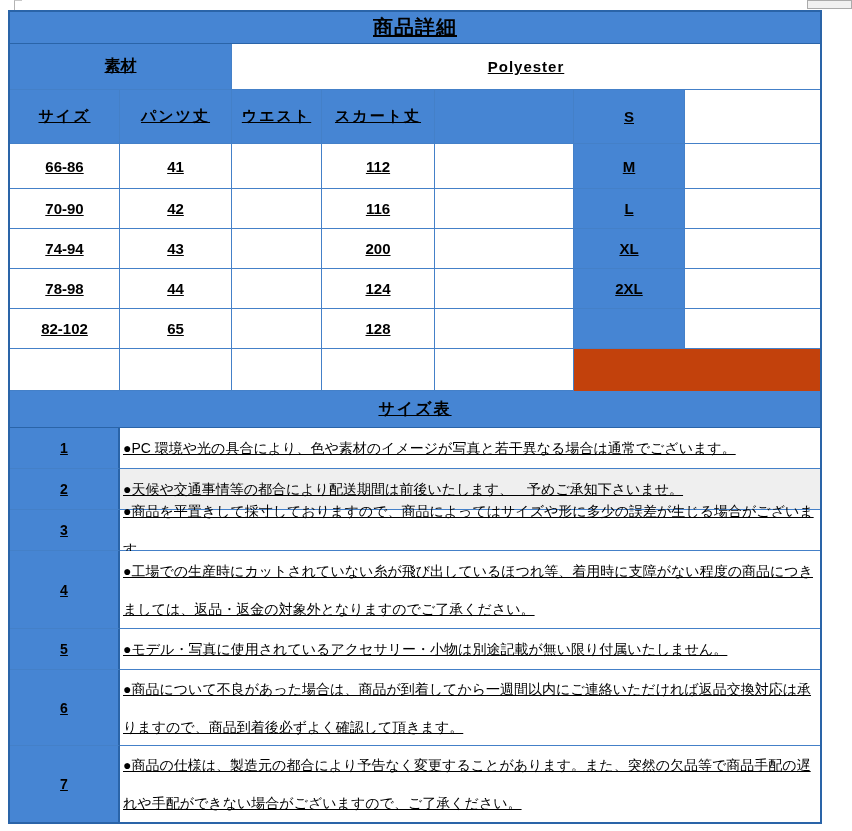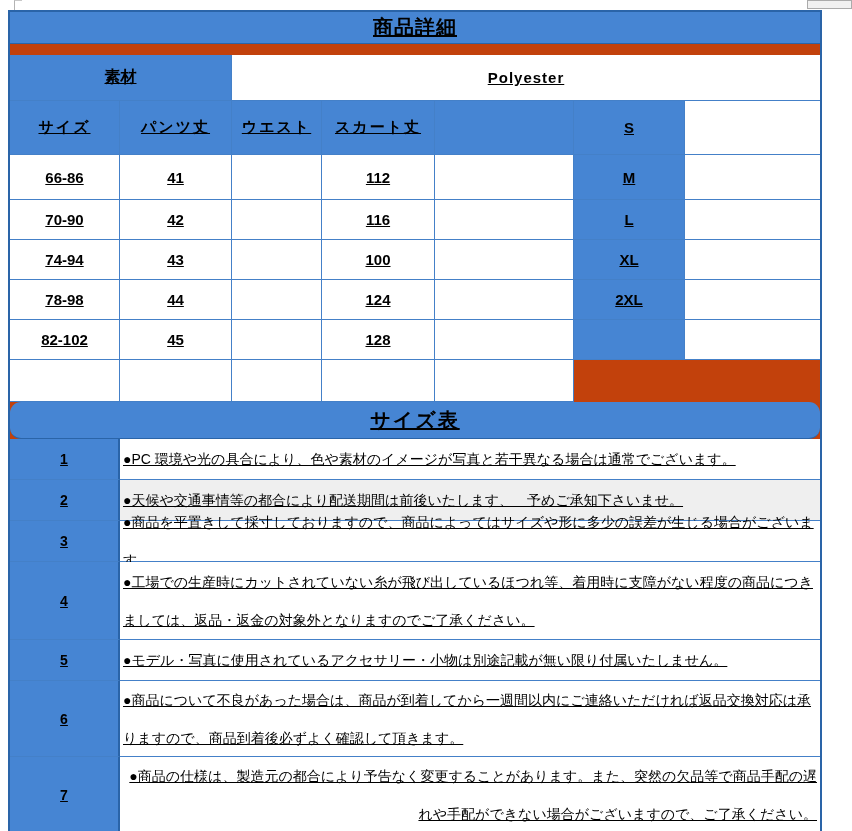--- a/index.html
+++ b/index.html
@@ -17,49 +17,49 @@
   .tl-mark{position:absolute;left:14px;top:0;width:8px;height:12px;
     border-left:1px solid #b3b3b3;border-top:1px solid #c8c8c8;}
   .scrollbar-frag{position:absolute;left:807px;top:0;width:45px;height:9px;
     background:#f1f1f1;border:1px solid #ababab;}
 
   
   .row-title{height:32px;background:var(--blue);display:flex;align-items:center;justify-content:center;
     font-size:20px;font-weight:bold;letter-spacing:1px;border-bottom:1px solid var(--outer);}
 
   
-  .row-material{display:grid;grid-template-columns:222px 1fr;height:46px;margin-top:11px;}
+  .row-material{display:grid;grid-template-columns:222px 1fr;height:46px;}
   .mat-label{background:var(--blue);display:flex;align-items:center;justify-content:center;
     font-size:16px;font-weight:bold;border-right:1px solid var(--grid);border-bottom:1px solid var(--grid);}
   .mat-value{background:#fff;display:flex;align-items:center;justify-content:center;
     font-size:15px;font-weight:bold;letter-spacing:1px;border-bottom:1px solid var(--grid);}
 
   
   .size-grid{display:grid;grid-template-columns:110px 112px 90px 113px 139px 111px 1fr;
     grid-template-rows:54px 45px 40px 40px 40px 40px 42px;}
   .size-grid > div{display:flex;align-items:center;justify-content:center;
     border-right:1px solid var(--grid);border-bottom:1px solid var(--grid);}
   .size-grid > div:nth-child(7n){border-right:none;}
   .sg-h{background:var(--blue);font-size:15px;font-weight:bold;letter-spacing:2px;}
   .sg-s{background:var(--blue);font-size:15px;font-weight:bold;}
   .sg-c{background:#fff;font-size:15px;font-weight:bold;}
 
   
   .row-chart{height:37px;background:var(--blue);display:flex;align-items:center;justify-content:center;
-    font-size:20px;font-weight:bold;letter-spacing:2px;border-bottom:1px solid var(--outer);border-radius:11px;}
+    font-size:16px;font-weight:bold;letter-spacing:2px;border-bottom:1px solid var(--outer);}
 
   
   .notes-grid{display:grid;grid-template-columns:110px 1fr;
     grid-template-rows:41px 41px 41px 78px 41px 76px 76px;}
   .note-num{background:var(--blue);display:flex;align-items:center;justify-content:center;
     font-size:14px;font-weight:bold;border-right:2px solid var(--outer);border-bottom:1px solid var(--grid);}
   .note-text{background:#fff;display:flex;align-items:center;
     font-size:14px;line-height:38px;padding:0 3px;border-bottom:1px solid var(--grid);}
   .note-text.alt{background:var(--altbg);}
-  .notes-grid > div:nth-last-child(-n+2){border-bottom:none;text-align:right;}
+  .notes-grid > div:nth-last-child(-n+2){border-bottom:none;}
 </style>
 </head>
 <body>
 
 <div class="tl-mark"></div>
 <div class="scrollbar-frag"></div>
 
 <div class="sheet">
 
   <div class="row-title">商品詳細</div>
@@ -90,35 +90,35 @@
     <div class="sg-c">42</div>
     <div class="sg-c"></div>
     <div class="sg-c">116</div>
     <div class="sg-c"></div>
 
     <div class="sg-s">L</div>
     <div class="sg-c"></div>
     <div class="sg-c">74-94</div>
     <div class="sg-c">43</div>
     <div class="sg-c"></div>
-    <div class="sg-c">100</div>
+    <div class="sg-c">200</div>
     <div class="sg-c"></div>
 
     <div class="sg-s">XL</div>
     <div class="sg-c"></div>
     <div class="sg-c">78-98</div>
     <div class="sg-c">44</div>
     <div class="sg-c"></div>
     <div class="sg-c">124</div>
     <div class="sg-c"></div>
 
     <div class="sg-s">2XL</div>
     <div class="sg-c"></div>
     <div class="sg-c">82-102</div>
-    <div class="sg-c">45</div>
+    <div class="sg-c">65</div>
     <div class="sg-c"></div>
     <div class="sg-c">128</div>
     <div class="sg-c"></div>
 
     <div class="sg-s"></div>
     <div class="sg-c"></div>
     <div class="sg-c"></div>
     <div class="sg-c"></div>
     <div class="sg-c"></div>
     <div class="sg-c"></div>

